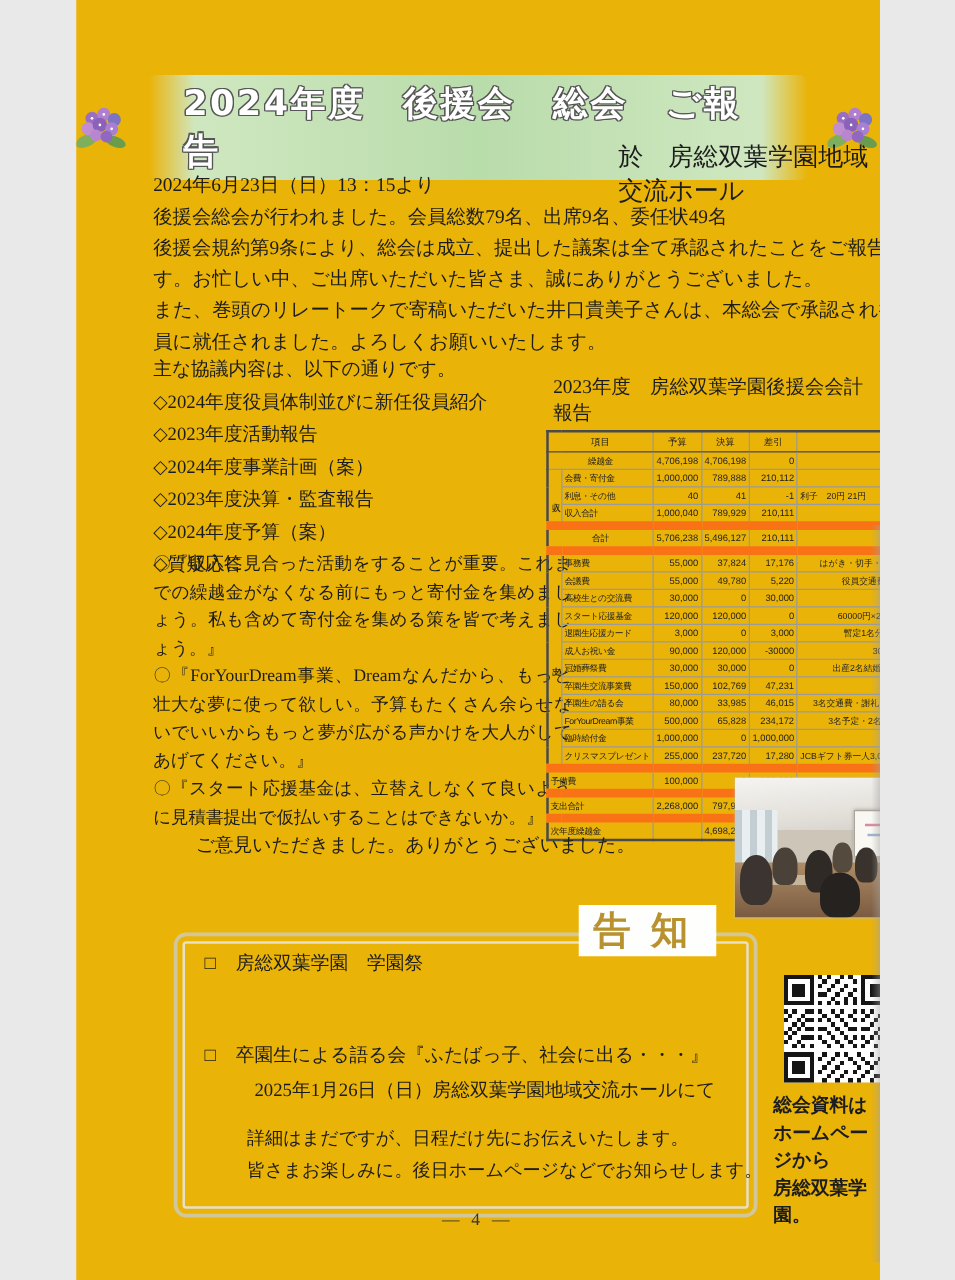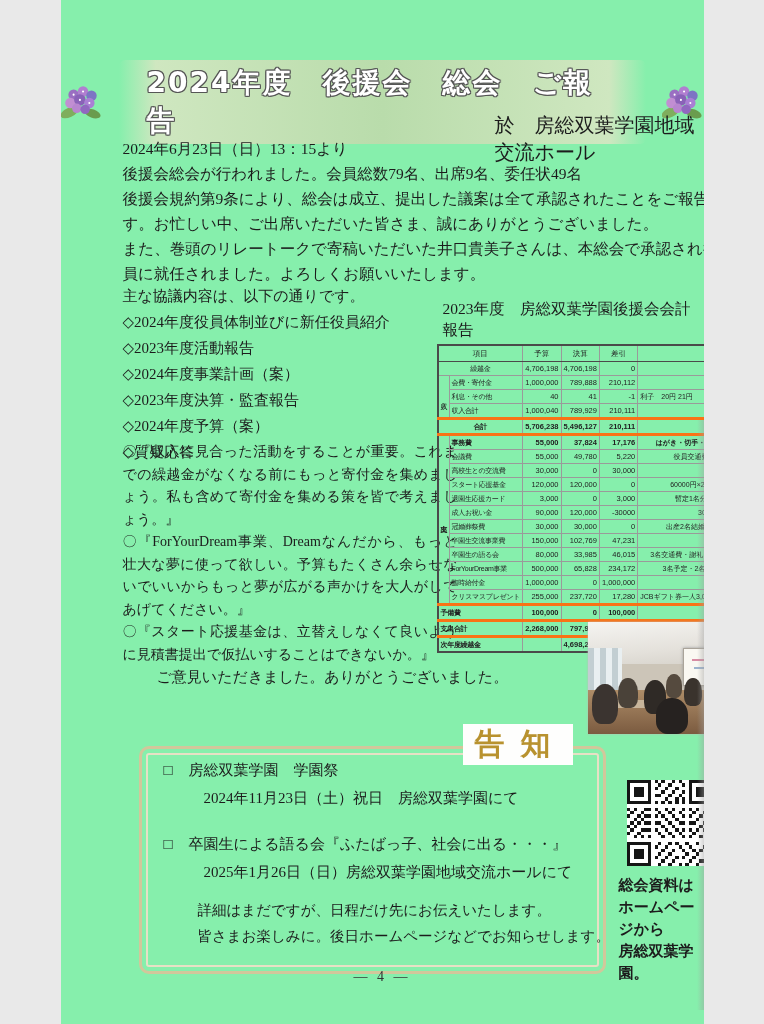--- a/index.html
+++ b/index.html
@@ -1,17 +1,17 @@
 <!DOCTYPE html>
 <html><head>
 <meta charset="utf-8">
 <style>
   html,body{margin:0;padding:0;}
   body{background:#e9e9e9;}
-  .page{position:relative;width:607px;height:1024px;margin:0 auto;background:#86efac;overflow:hidden;
+  .page{position:relative;width:607px;height:1024px;margin:0 auto;background:#eab308;overflow:hidden;
         font-family:"Liberation Serif","DejaVu Serif",serif;color:#1c1c1c;padding-left:36px;}
   .abs{position:absolute;}
 
   
   .title-row{position:absolute;top:60px;left:0;width:100%;display:flex;justify-content:center;align-items:center;gap:16px;}
   .page-title{font-family:"DejaVu Sans","Liberation Sans",sans-serif;font-weight:700;font-size:28px;letter-spacing:2px;
       color:#fff;padding:4px 28px;border-radius:6px;
       background:linear-gradient(90deg,rgba(201,228,186,0) 0%,#cfe7c0 7%,#b9dcab 50%,#cfe7c0 93%,rgba(201,228,186,0) 100%);
       text-shadow:1px 1px 0 #565656,-1px -1px 0 #565656,1px -1px 0 #565656,-1px 1px 0 #565656,
                   1px 0 0 #565656,-1px 0 0 #565656,0 1px 0 #565656,0 -1px 0 #565656;}
@@ -32,21 +32,21 @@
   .acct{left:376px;top:344px;border-collapse:collapse;table-layout:fixed;
         font-family:"Liberation Sans","DejaVu Sans",sans-serif;font-size:7.5px;color:#222;
         border:2px solid #4a4a4a;}
   .acct td{border:1px solid #9a9a9a;height:13px;padding:0 2px;overflow:visible;white-space:nowrap;}
   .acct .hd{text-align:center;font-size:7.5px;}
   .acct .it{font-size:7px;letter-spacing:-0.3px;}
   .acct .num{text-align:right;}
   .acct .rem{text-align:center;font-size:7px;}
   .acct .ctr{text-align:center;}
   .acct .gl{writing-mode:vertical-rl;text-orientation:upright;text-align:center;font-size:7px;padding:0;}
-  .acct tr.t td{border-top:3px solid #f97316;font-weight:bold;}
+  .acct tr.t td{border-top:7px solid #f97316;}
   .acct tr.hrow td{border-bottom:1.5px solid #4a4a4a;height:15px;}
 
   
   .photo{left:527px;top:622px;width:180px;height:112px;overflow:hidden;background:#bdb7ac;box-shadow:0 0 2px #bbb;}
   .photo div{position:absolute;}
   .ph-ceiling{left:0;top:0;width:100%;height:42px;background:linear-gradient(175deg,#f5f4f1 0%,#e4e1db 60%,#d4d0c8 100%);}
   .ph-wall{left:0;top:42px;width:100%;height:32px;background:#ccc5b8;}
   .ph-window{left:0;top:26px;width:34px;height:42px;background:repeating-linear-gradient(90deg,#c2ced2 0 6px,#e9eff1 6px 12px);}
   .ph-screen{left:95px;top:26px;width:62px;height:36px;background:#faf8f2;border:1px solid #aaa49a;box-shadow:0 0 3px #999;}
   .ph-line1{left:8px;top:10px;width:44px;height:2px;background:#d88ca4;}
@@ -331,21 +331,20 @@
 
   <div class="abs closing">
     <div>ご意見いただきました。ありがとうございました。</div>
   </div>
 
   <div class="abs ann-label">告知</div>
   <div class="abs ann-box">
     <div class="row" style="left:22px;top:12px">
       <span class="ann-bullet">□</span><span>房総双葉学園　学園祭</span>
     </div>
-    <div class="row" style="left:62px;top:40px">2024年11月23日（土）祝日　房総双葉学園にて</div>
     <div class="row" style="left:22px;top:86px">
       <span class="ann-bullet">□</span><span>卒園生による語る会『ふたばっ子、社会に出る・・・』</span>
     </div>
     <div class="row" style="left:62px;top:114px">2025年1月26日（日）房総双葉学園地域交流ホールにて</div>
     <div class="ann-note" style="left:56px;top:152px">詳細はまだですが、日程だけ先にお伝えいたします。</div>
     <div class="ann-note" style="left:56px;top:178px">皆さまお楽しみに。後日ホームページなどでお知らせします。</div>
   </div>
 
   <svg class="abs qr" viewBox="0 0 25 25" shape-rendering="crispEdges">
     <rect width="25" height="25" fill="#fff"></rect>

